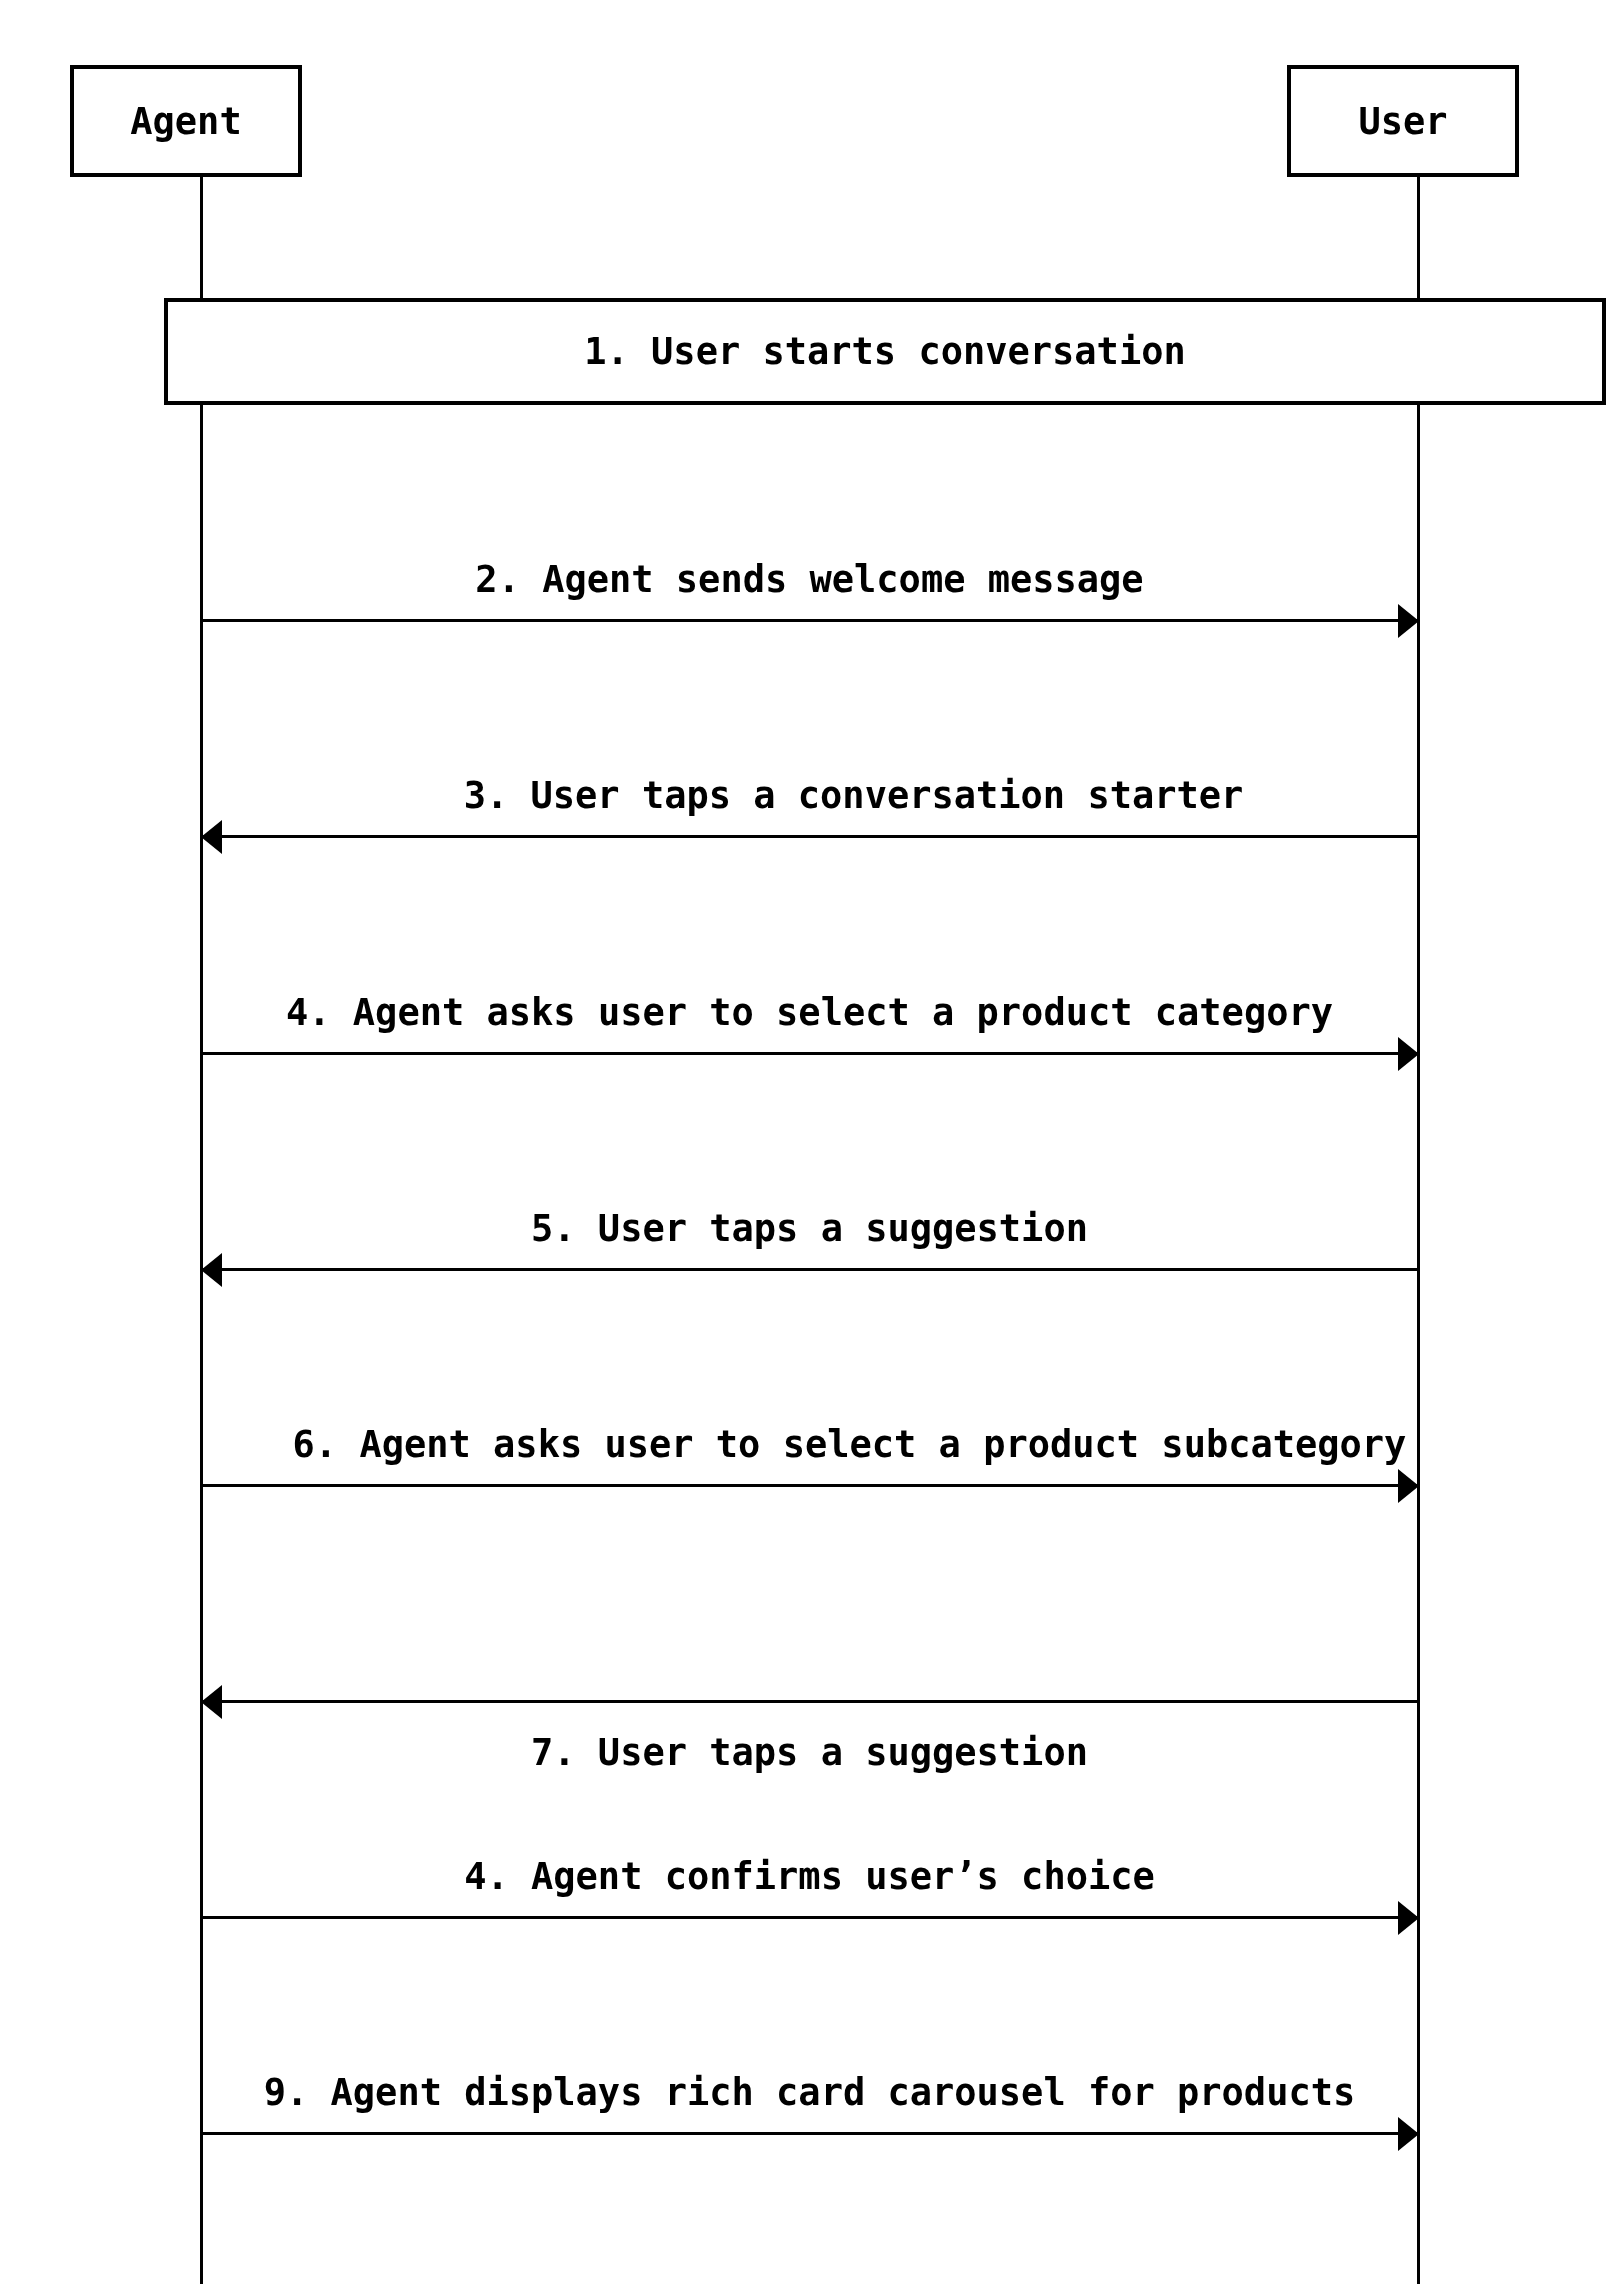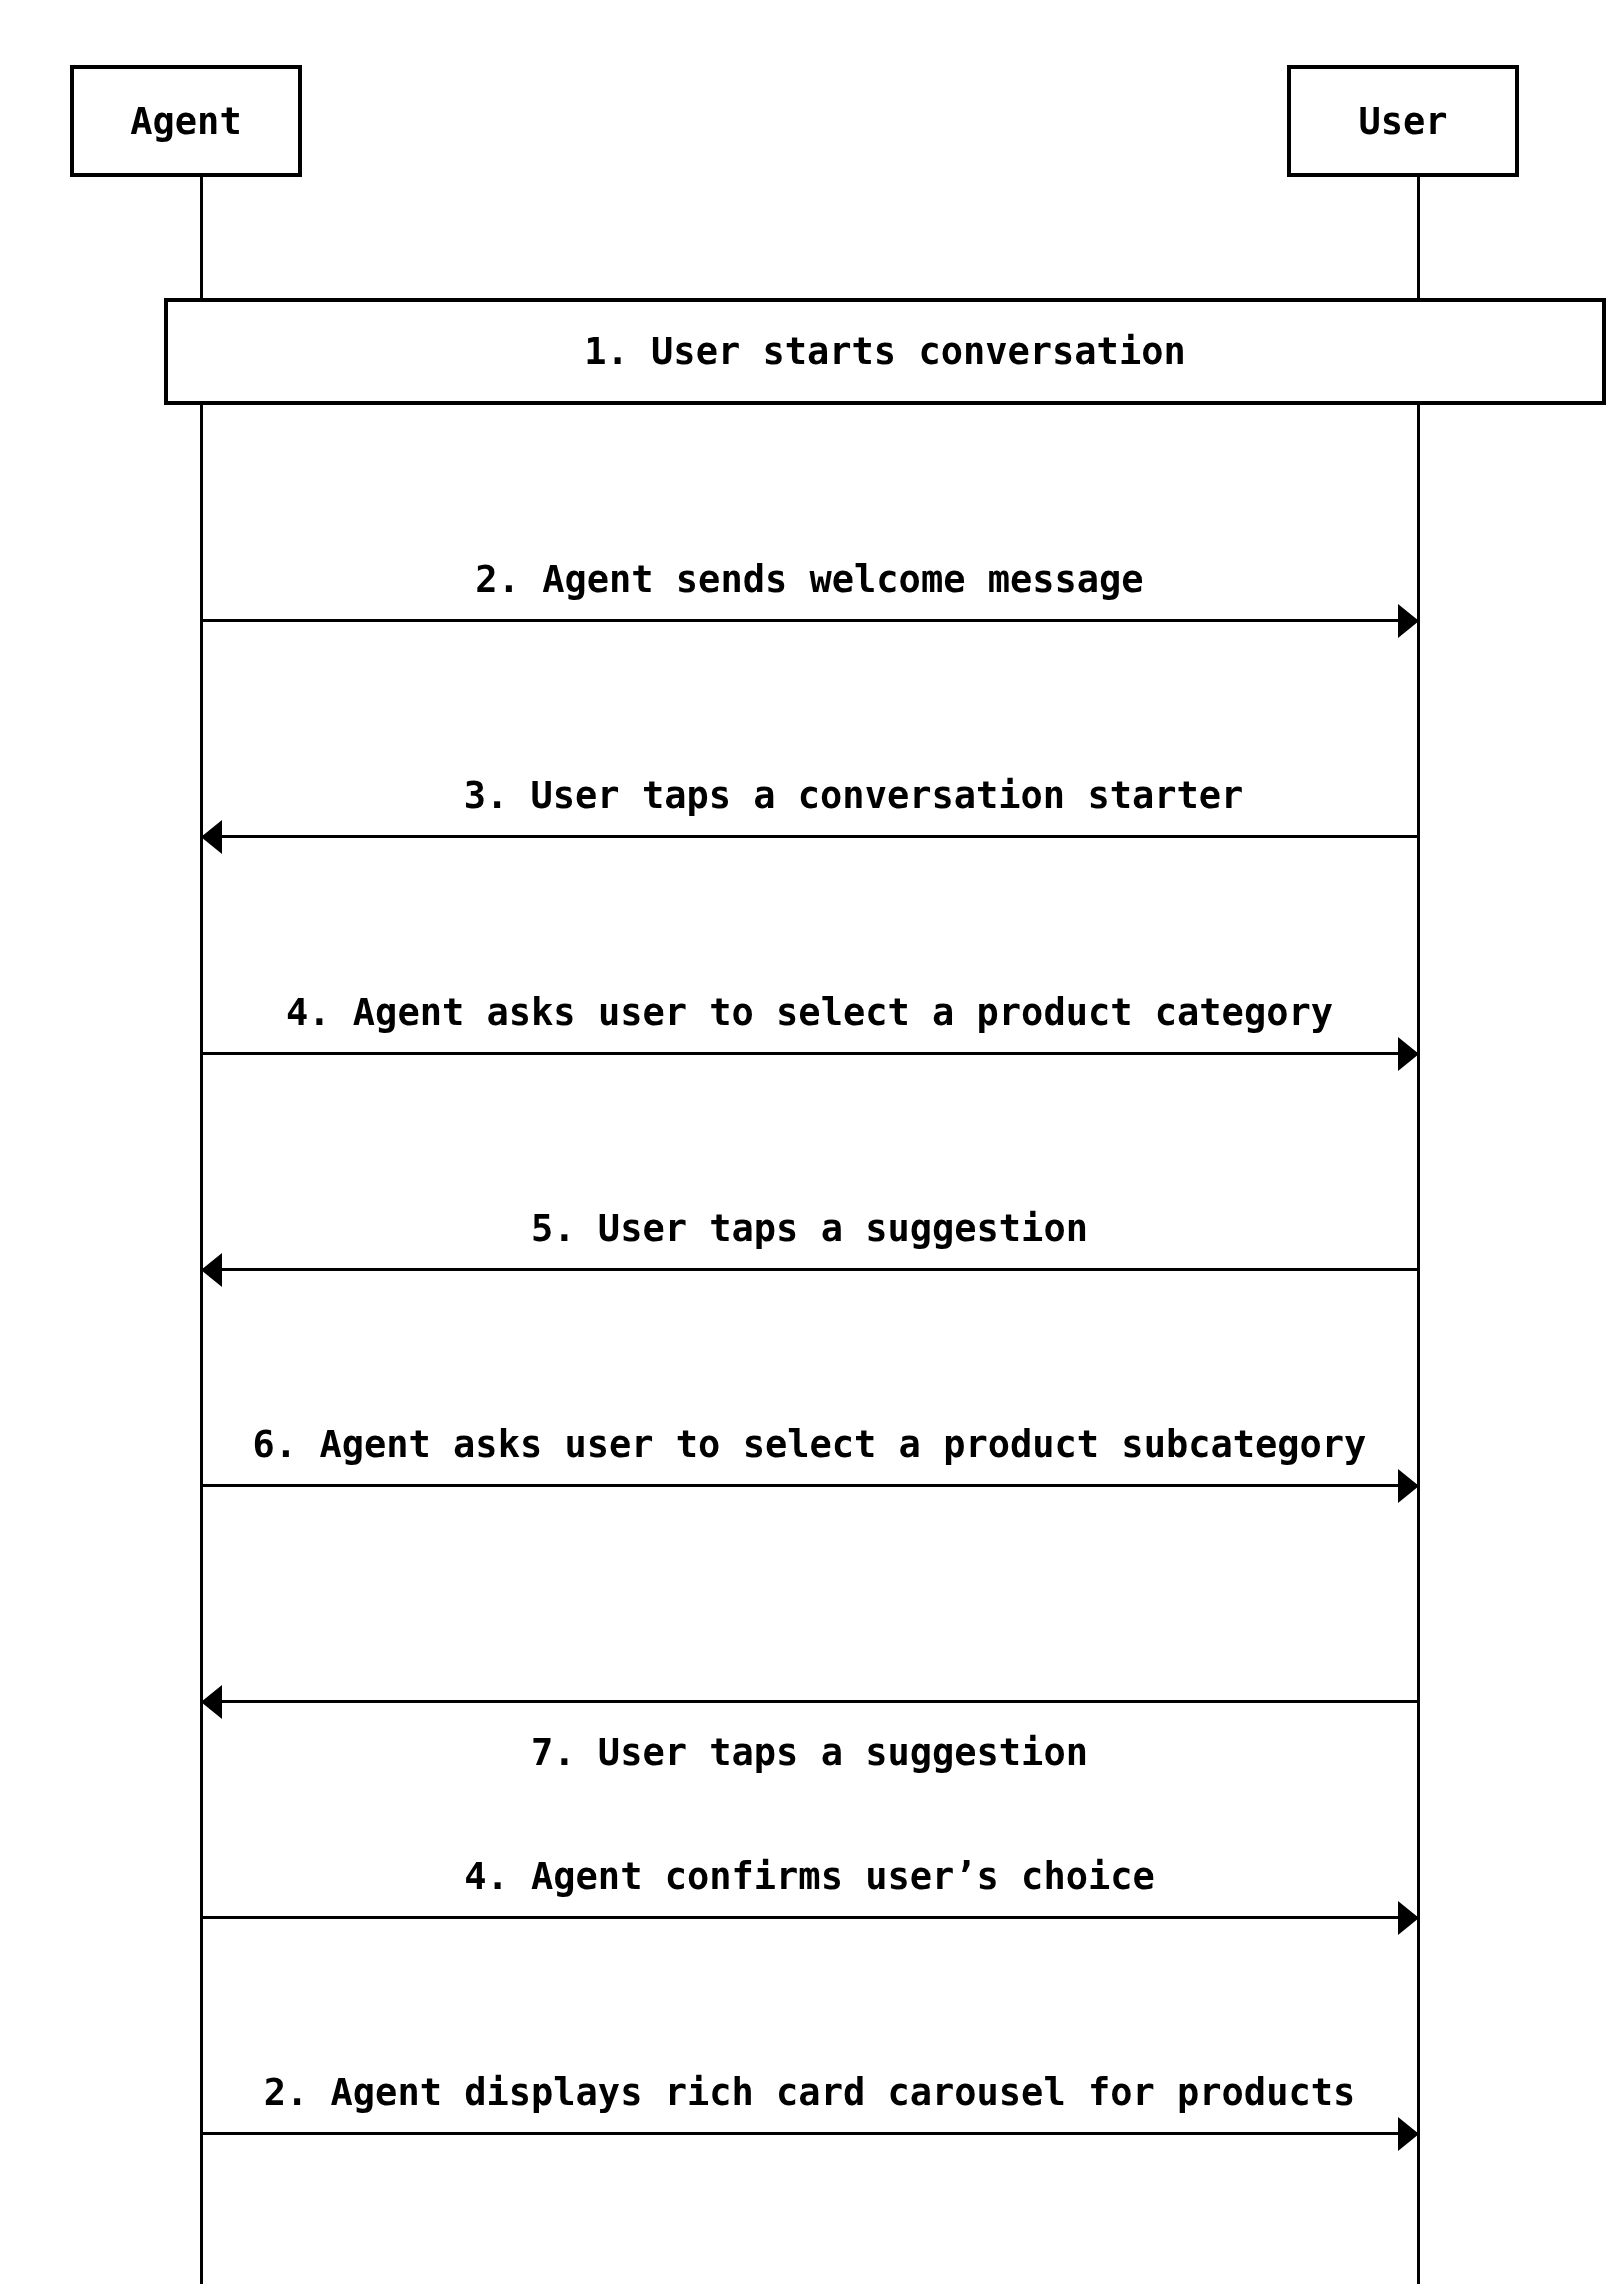--- a/index.html
+++ b/index.html
@@ -133,39 +133,39 @@
       <span class="head"></span>
     </div>
   </div>
       <div class="msg arrow-left">
     <div class="msg-label" style="bottom: 2144px;">5. User taps a suggestion</div>
     <div class="msg-line" style="top: 1268px;">
       <span class="head"></span>
     </div>
   </div>
       <div class="msg arrow-right">
-    <div class="msg-label" style="bottom: 1928px;">6. Agent asks user to select a product subcategory</div>
+    <div class="msg-label" style="bottom: 1928px; padding-left: 40px;">6. Agent asks user to select a product subcategory</div>
     <div class="msg-line" style="top: 1484px;">
       <span class="head"></span>
     </div>
   </div>
       <div class="msg arrow-left">
     <div class="msg-label" style="bottom: 1620px;">7. User taps a suggestion</div>
     <div class="msg-line" style="top: 1700px;">
       <span class="head"></span>
     </div>
   </div>
       <div class="msg arrow-right">
     <div class="msg-label" style="bottom: 1496px;">4. Agent confirms user’s choice</div>
     <div class="msg-line" style="top: 1916px;">
       <span class="head"></span>
     </div>
   </div>
       <div class="msg arrow-right">
-    <div class="msg-label" style="bottom: 1280px;">2. Agent displays rich card carousel for products</div>
+    <div class="msg-label" style="bottom: 1280px;">9. Agent displays rich card carousel for products</div>
     <div class="msg-line" style="top: 2132px;">
       <span class="head"></span>
     </div>
   </div>
       <div class="msg arrow-left">
     
     
   </div>
       <div class="msg arrow-right">
     

